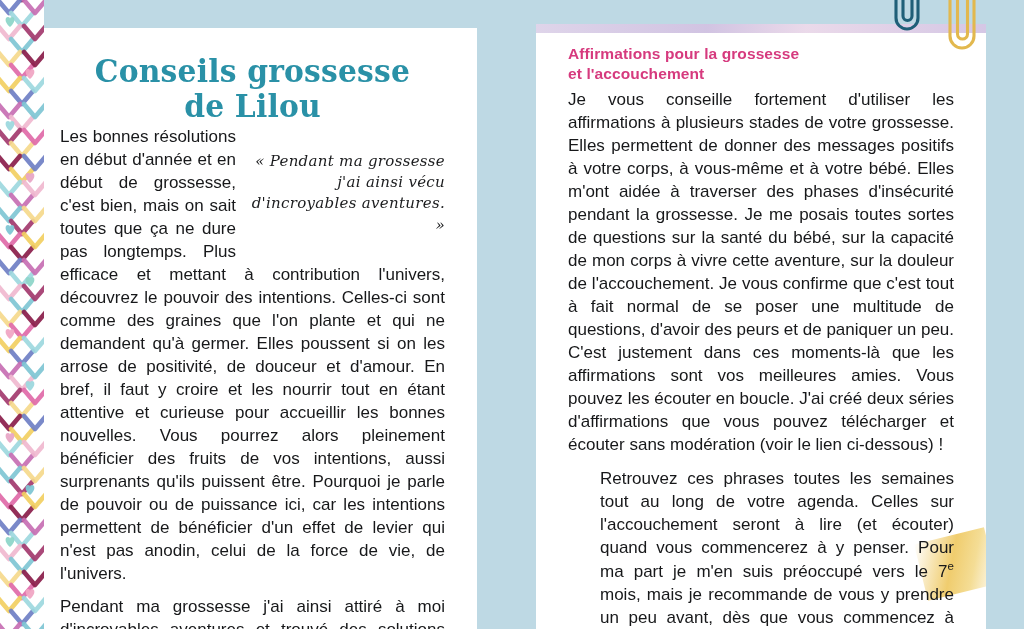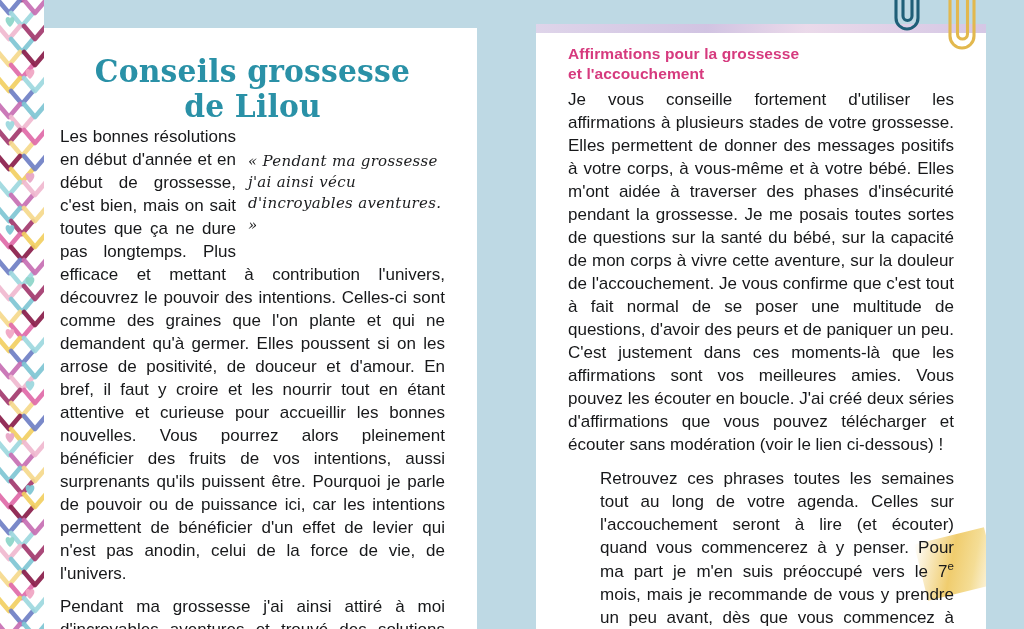--- a/index.html
+++ b/index.html
@@ -70,21 +70,21 @@
   p.body{
     font-size:17px;line-height:1.355;color:#17181a;
     text-align:justify;margin:0 0 0 0;
     hyphens:none;
   }
 
   
   .quote{
     font-family:"DejaVu Serif","Liberation Serif",serif;
     font-style:italic;color:#1b1c1e;
-    text-align:left;line-height:1.42;
+    text-align:right;line-height:1.42;
     font-size:15px;letter-spacing:.3px;
   }
   .quote-right{
     float:right;width:197px;margin:6px 0 6px 12px;padding-top:20px;
   }
   .quote-left{
     float:left;width:166px;margin:4px 12px 6px 0;padding-top:16px;
   }
   .clearfix::after{content:"";display:block;clear:both;}
 

